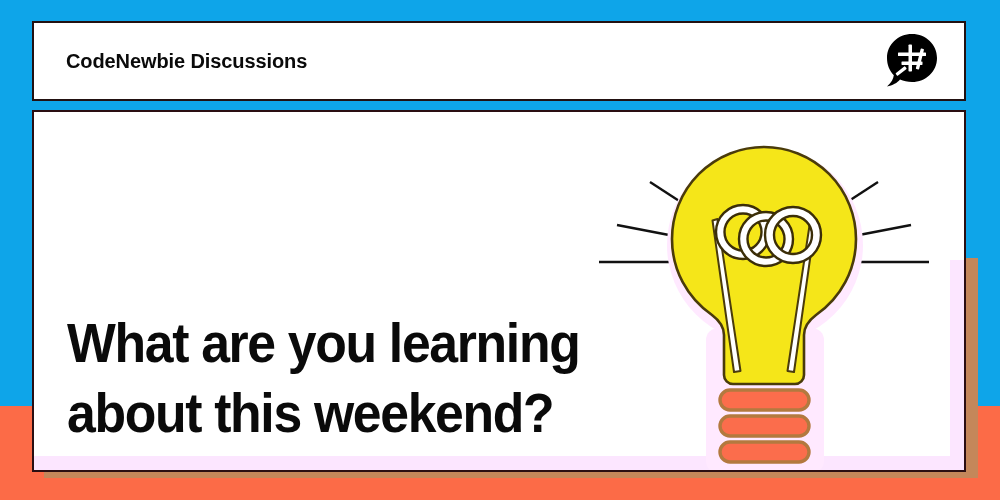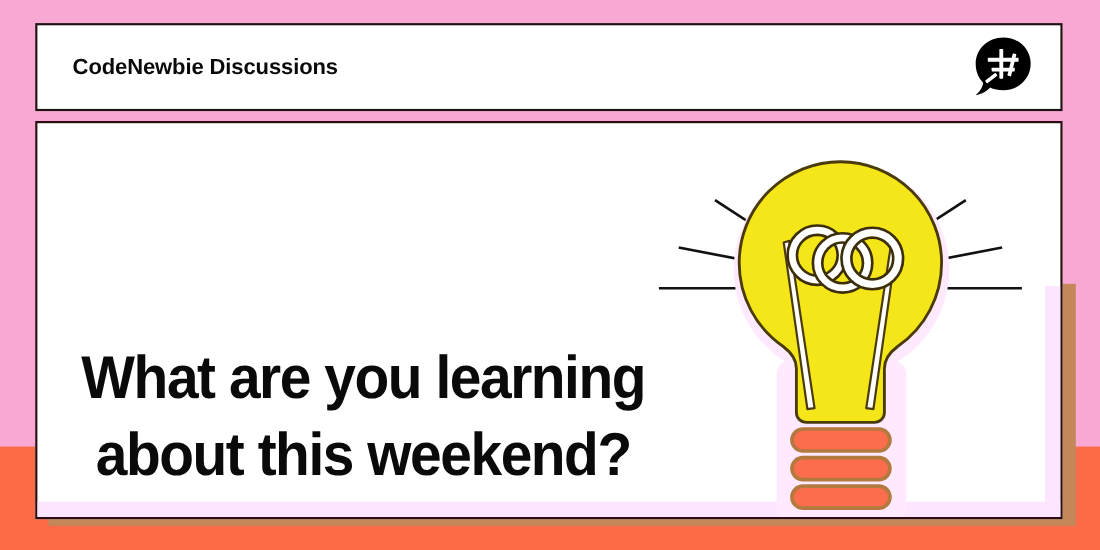--- a/index.html
+++ b/index.html
@@ -14,21 +14,21 @@
     font-family: "Liberation Sans", sans-serif;
     background: #FC6B47;
     position: relative;
   }
 
   .cover {
     position: absolute;
     inset: 0;
     width: 1000px;
     height: 406px;
-    background: #f9a8d4;
+    background: #0ea5e9;
   }
 
   
   .header-card {
     position: absolute;
     left: 32px;
     top: 21px;
     width: 934px;
     height: 80px;
     background: #ffffff;
@@ -58,21 +58,20 @@
   .main-card {
     position: absolute;
     left: 32px;
     top: 110px;
     width: 934px;
     height: 362px;
     background: #ffffff;
     border: 2px solid #2a0e12;
     overflow: hidden;
     z-index: 2;
-    text-align: center;
   }
 
   
   .card-shadow {
     position: absolute;
     left: 44px;
     top: 258px;
     width: 934px;
     height: 220px;
     background: #C4875A;

